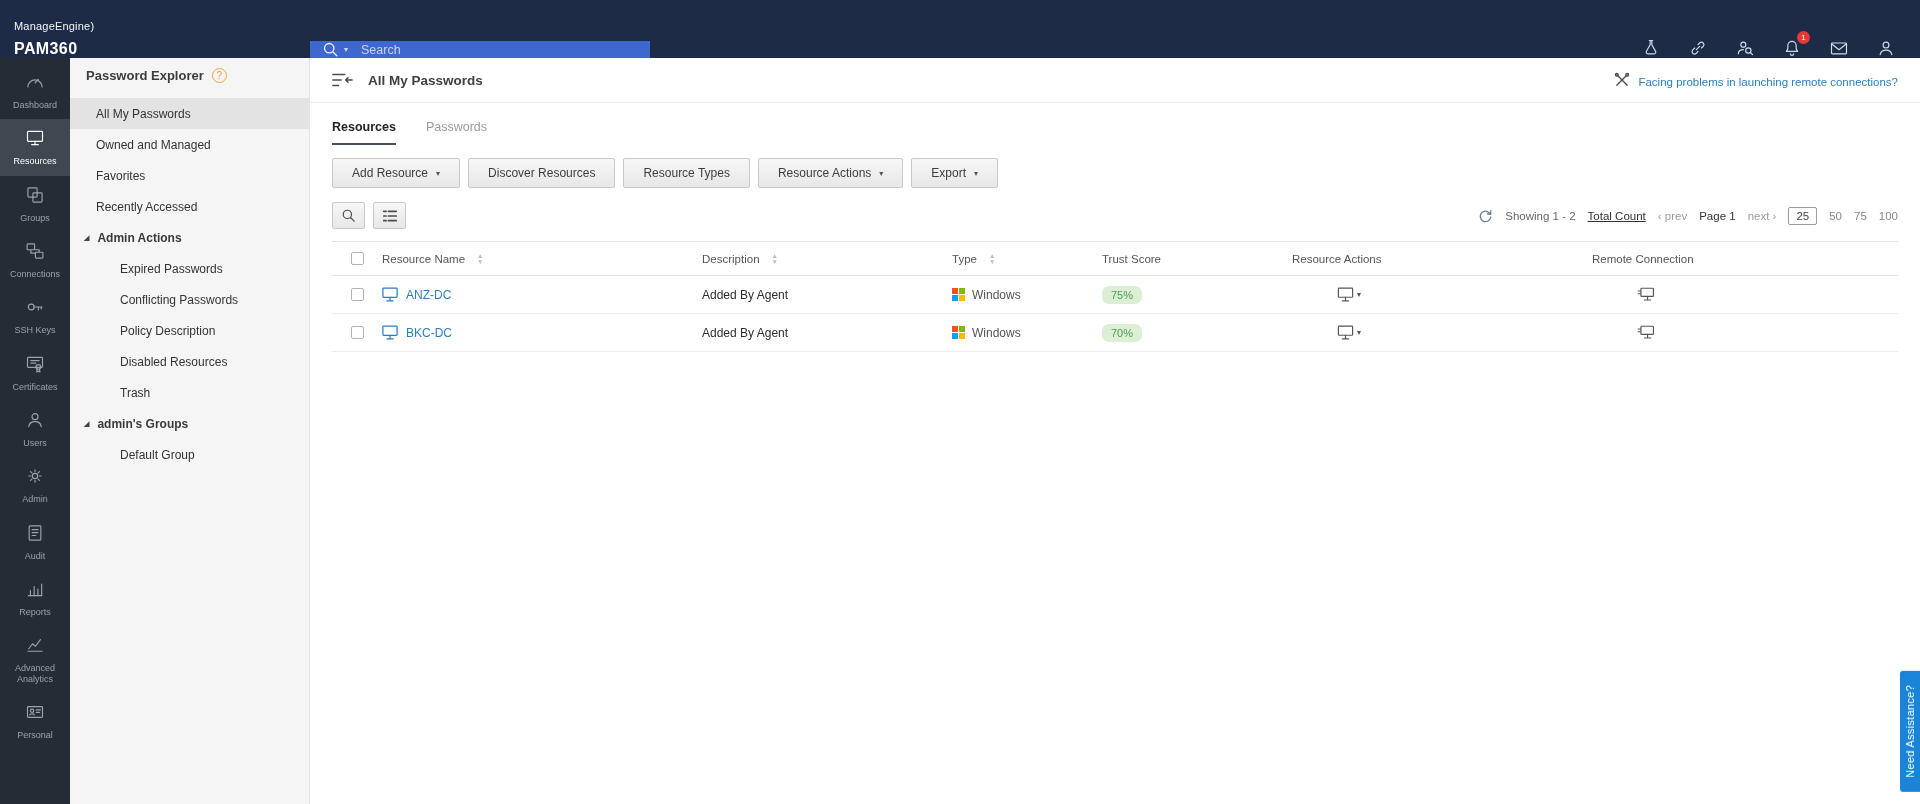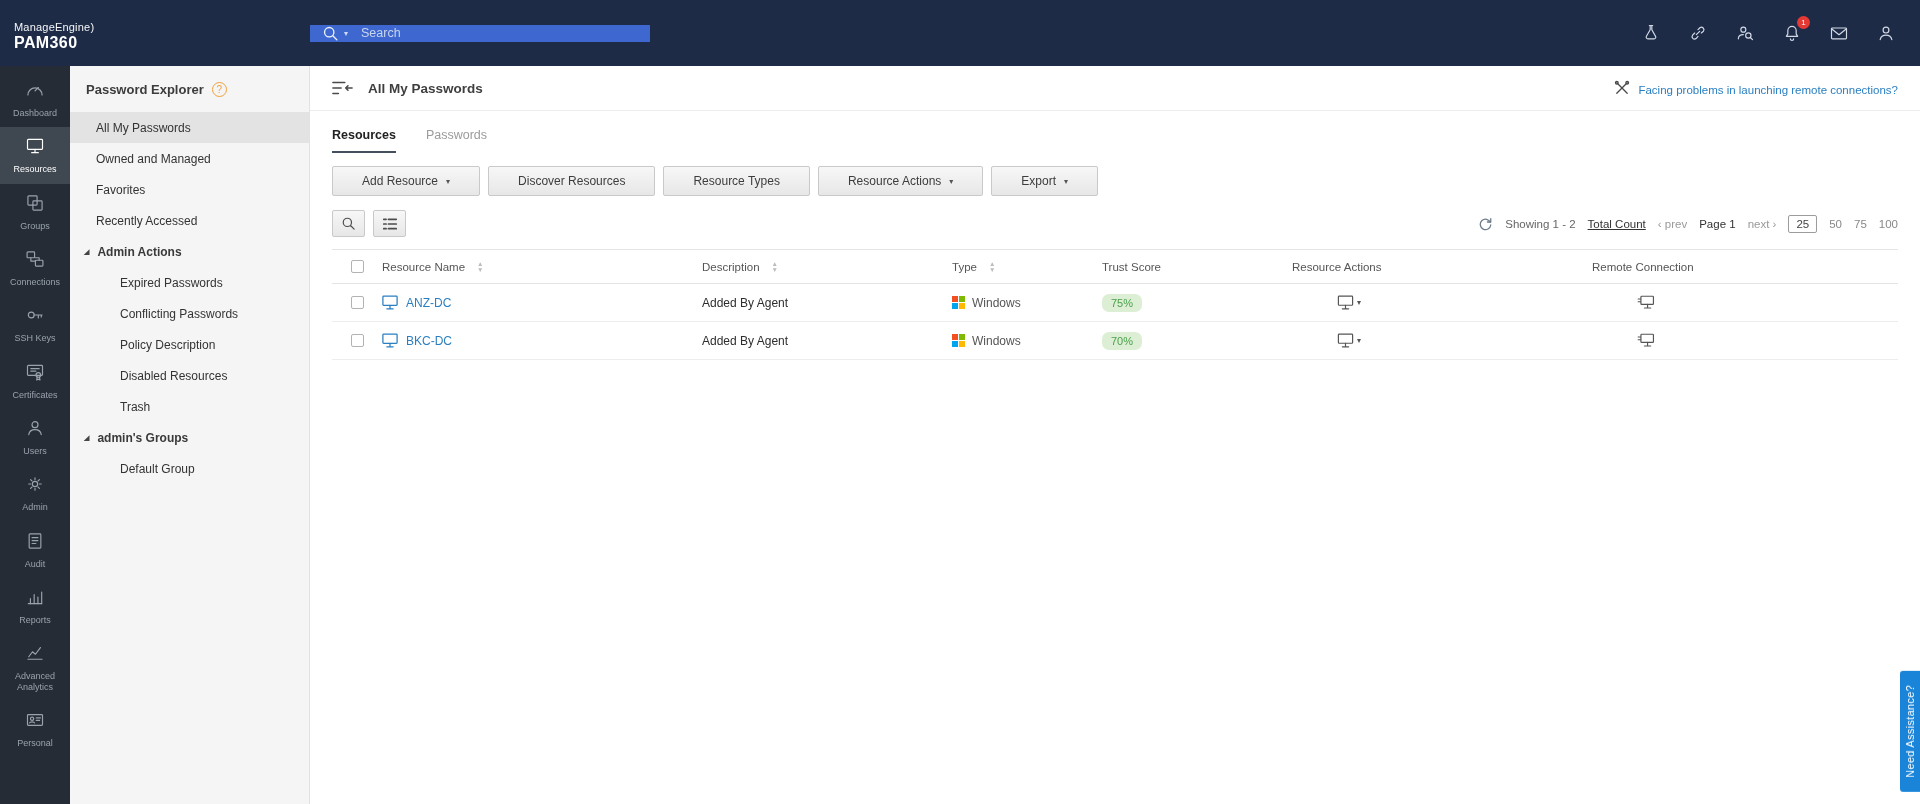--- a/index.html
+++ b/index.html
@@ -1,22 +1,22 @@
 <!DOCTYPE html>
 <html><head>
 <meta charset="utf-8">
 <style>
   *{box-sizing:border-box;margin:0;padding:0}
   html,body{width:1920px;height:804px;overflow:hidden;background:#fff;font-family:"Liberation Sans",sans-serif}
 
   
-  .topbar{position:relative;height:66px;background:#1d2b47;display:flex;align-items:center;color:#fff}
+  .topbar{position:relative;height:58px;background:#1d2b47;display:flex;align-items:flex-end;color:#fff}
   .brand{width:310px;padding:7px 0 0 14px}
   .brand-top{font-size:11px;color:#f5f6f8;letter-spacing:.2px}
-  .brand-bottom{font-size:16px;font-weight:bold;letter-spacing:.4px;margin-top:1px}
+  .brand-bottom{font-size:16px;font-weight:bold;letter-spacing:.4px;margin-top:8px}
   .searchbox{width:340px;background:#3e68cf;display:flex;align-items:center;padding:0 12px;gap:5px}
   .searchbox svg{stroke:#eef2fb;fill:none;stroke-width:1.6;stroke-linecap:round}
   .search-caret{font-size:0}
   .search-caret::after{content:"▾";font-size:8px;color:#cfd9f2}
   .search-input{flex:1;background:transparent;border:none;outline:none;color:#fff;font-size:12.5px;margin-left:8px;font-family:inherit}
   .search-input::placeholder{color:#c9d4ee}
   .top-icons{margin-left:auto;display:flex;align-items:center;gap:27px;padding-right:24px;color:#d3dae6}
   .top-icon{position:relative;width:20px;height:20px;cursor:pointer}
   .top-icon svg{width:20px;height:20px;stroke:currentColor;fill:none;stroke-width:1.4;stroke-linecap:round;stroke-linejoin:round}
   .badge{position:absolute;top:-7px;right:-8px;background:#e53935;color:#fff;font-size:8px;min-width:13px;height:13px;border-radius:8px;display:flex;align-items:center;justify-content:center;padding:0 2px}
@@ -26,21 +26,21 @@
 
   
   .leftnav{width:70px;background:#262c35;display:flex;flex-direction:column;padding-top:5px;flex-shrink:0}
   .nav-item{display:flex;flex-direction:column;align-items:center;gap:4px;padding:9px 2px;color:#99a2ad;cursor:pointer}
   .nav-item.active{background:#3f4751;color:#fff}
   .nav-icon svg{width:20px;height:20px;stroke:currentColor;fill:none;stroke-width:1.4;stroke-linecap:round;stroke-linejoin:round}
   .nav-label{font-size:9px;text-align:center;line-height:1.15}
 
   
   .explorer{width:240px;background:#f5f5f5;border-right:1px solid #e2e2e2;flex-shrink:0}
-  .explorer-header{display:flex;align-items:center;gap:8px;padding:16px 16px 15px}
+  .explorer-header{display:flex;align-items:center;gap:8px;padding:10px 16px 15px}
   .explorer-title{font-size:13px;font-weight:bold;color:#3c3c3c}
   .help-badge{width:15px;height:15px;border-radius:50%;border:1px solid #f0a13c;color:#f0a13c;font-size:10px;display:flex;align-items:center;justify-content:center;cursor:pointer}
   .exp-item{height:31px;display:flex;align-items:center;font-size:12px;color:#333;padding-left:26px;cursor:pointer}
   .exp-item.active{background:#e3e3e3}
   .exp-item.child{padding-left:50px}
   .exp-item.section{font-weight:bold;color:#3a3a3a;padding-left:14px}
   .exp-item.section::before{content:"◢";font-size:7px;margin-right:8px;color:#444}
   .exp-item.section.collapsed::before{content:"▸";font-size:9px}
 
   
@@ -51,21 +51,21 @@
   .page-title{font-size:13.5px;font-weight:bold;color:#3f3f3f}
   .help-link{margin-left:auto;display:flex;align-items:flex-end;gap:8px;cursor:pointer}
   .help-link svg{stroke:#4a4a4a;fill:none;stroke-width:1.6;stroke-linecap:round}
   .help-link-text{color:#2a7fc1;font-size:11.5px}
 
   .tabs{display:flex;gap:30px;padding:17px 22px 0}
   .tab{font-size:12.5px;color:#9b9b9b;padding-bottom:9px;cursor:pointer}
   .tab.active{color:#222;font-weight:bold;border-bottom:2px solid #445060}
 
   .toolbar{display:flex;gap:8px;padding:13px 22px 0}
-  .btn{background:linear-gradient(#f7f7f7,#e7e7e7);border:1px solid #c9c9c9;border-radius:2px;font-size:12px;color:#3d3d3d;padding:7px 29px;cursor:pointer;display:flex;align-items:center;gap:8px;font-family:inherit}
+  .btn{background:linear-gradient(#f7f7f7,#e7e7e7);border:1px solid #c9c9c9;border-radius:2px;font-size:12px;color:#3d3d3d;padding:7px 19px;cursor:pointer;display:flex;align-items:center;gap:8px;font-family:inherit}
   .btn.dropdown::after{content:"▾";font-size:8px;color:#555}
 
   .controls{display:flex;align-items:center;padding:14px 22px 0}
   .mini-btn{width:33px;height:27px;background:linear-gradient(#f7f7f7,#e7e7e7);border:1px solid #c9c9c9;border-radius:2px;display:flex;align-items:center;justify-content:center;cursor:pointer;margin-right:8px}
   .mini-btn svg{stroke:#4c4c4c;fill:none;stroke-width:1.6;stroke-linecap:round}
   .pagination{margin-left:auto;display:flex;align-items:center;gap:12px;font-size:11.5px;color:#666}
   .refresh-btn{display:flex;cursor:pointer}
   .refresh-btn svg{stroke:#6d7b8a;fill:none;stroke-width:1.7;stroke-linecap:round;stroke-linejoin:round}
   .total-count{color:#333;text-decoration:underline;cursor:pointer}
   .page-label{color:#333}

